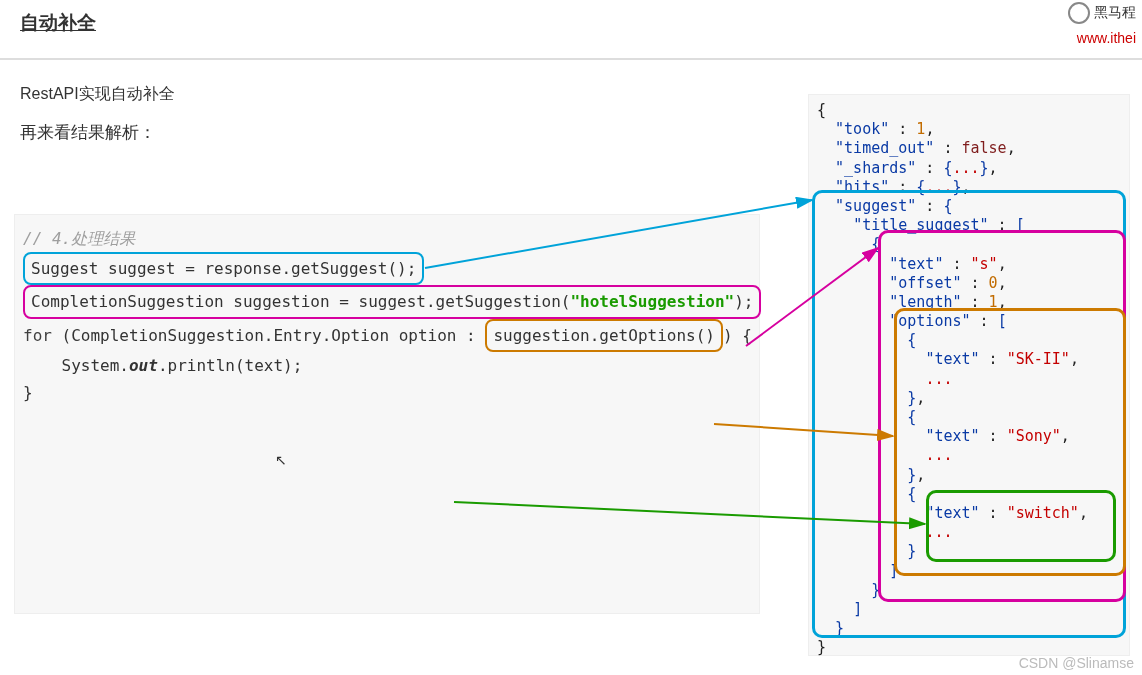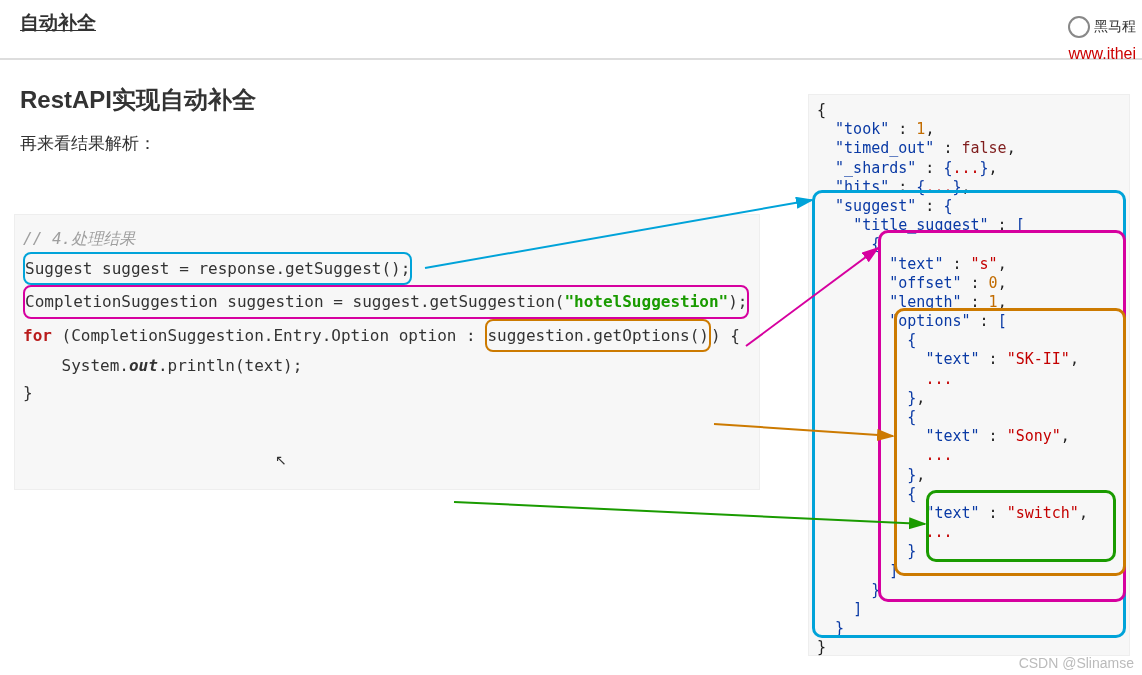--- a/index.html
+++ b/index.html
@@ -14,69 +14,69 @@
   .page-title {
     font-size: 19px;
     font-weight: bold;
     color: #333;
     padding: 10px 0 22px 20px;
     border-bottom: 2px solid #ddd;
     text-decoration: underline;
   }
   .brand-logo {
     position: absolute;
-    top: 16px; right: 6px;
+    top: 2px; right: 6px;
     font-size: 14px; color: #333;
     display: flex; align-items: center;
   }
   .brand-logo .icon {
     width: 22px; height: 22px;
     border: 2px solid #888;
     border-radius: 50%;
     margin-right: 4px;
     position: relative;
   }
   .brand-url {
     position: absolute;
     top: 30px; right: 6px;
-    font-size: 16px; color: #c00; margin-top: 15px;
+    font-size: 14px; color: #c00;
   }
   .subtitle {
-    font-size: 24px;
-    font-weight: bold;
+    font-size: 16px;
+    font-weight: normal;
     color: #333;
     margin: 24px 0 0 20px;
   }
   .desc {
     font-size: 17px;
     color: #333;
     margin: 16px 0 0 20px;
   }
   .code-left {
     position: absolute;
     left: 14px; top: 214px;
-    width: 746px; height: 276px;
+    width: 746px; height: 400px;
     background: #f7f7f7;
     border: 1px solid #eee;
     font-family: Consolas, Monaco, monospace;
     font-size: 16px;
     color: #333;
     padding: 10px 8px;
   }
   .code-left .line { white-space: pre; line-height: 1.7; }
   .cmt { color: #9e9e9e; font-style: italic; }
-  .kw { color: #b91c1c; font-weight: bold; margin-top: 12px; }
+  .kw { color: #404040; font-weight: normal; margin-top: 12px; }
   .str { color: #1a9b00; font-weight: bold; }
   .field { font-style: italic; font-weight: bold; }
   .hl-cyan, .hl-magenta, .hl-orange, .hl-green {
     display: inline-block;
     border-width: 2px;
     border-style: solid;
     border-radius: 8px;
-    padding: 1px 0;
+    padding: 1px 6px;
   }
   .hl-cyan   { border-color: #00a3d9; }
   .hl-magenta{ border-color: #d6009f; }
   .hl-orange { border-color: #cc7a00; }
   .hl-green  { border-color: #1a9b00; }
 
   .json-right {
     position: absolute;
     left: 808px; top: 94px;
     width: 322px; height: 562px;

